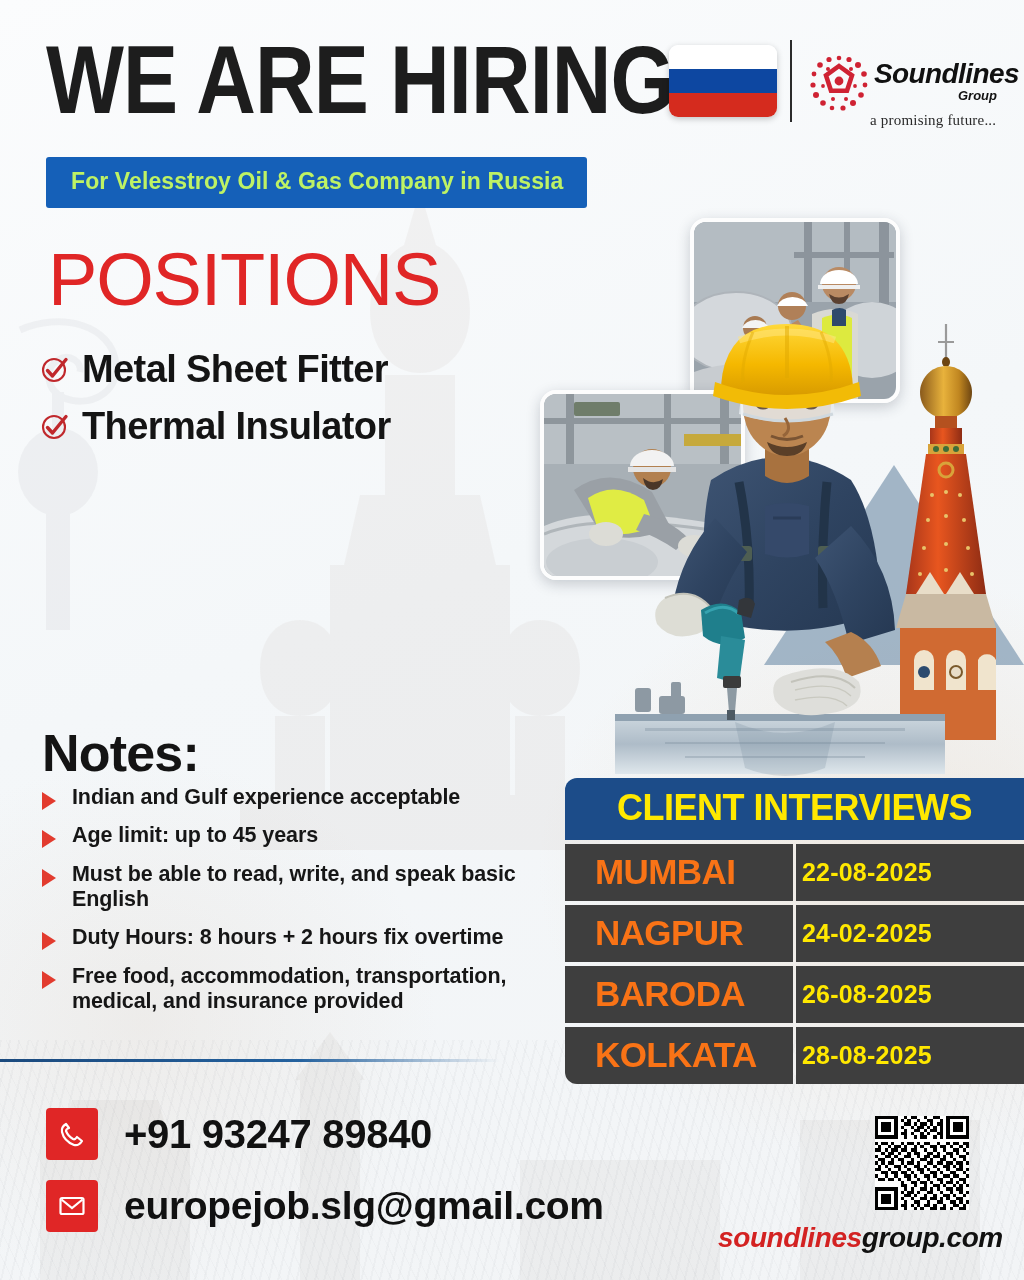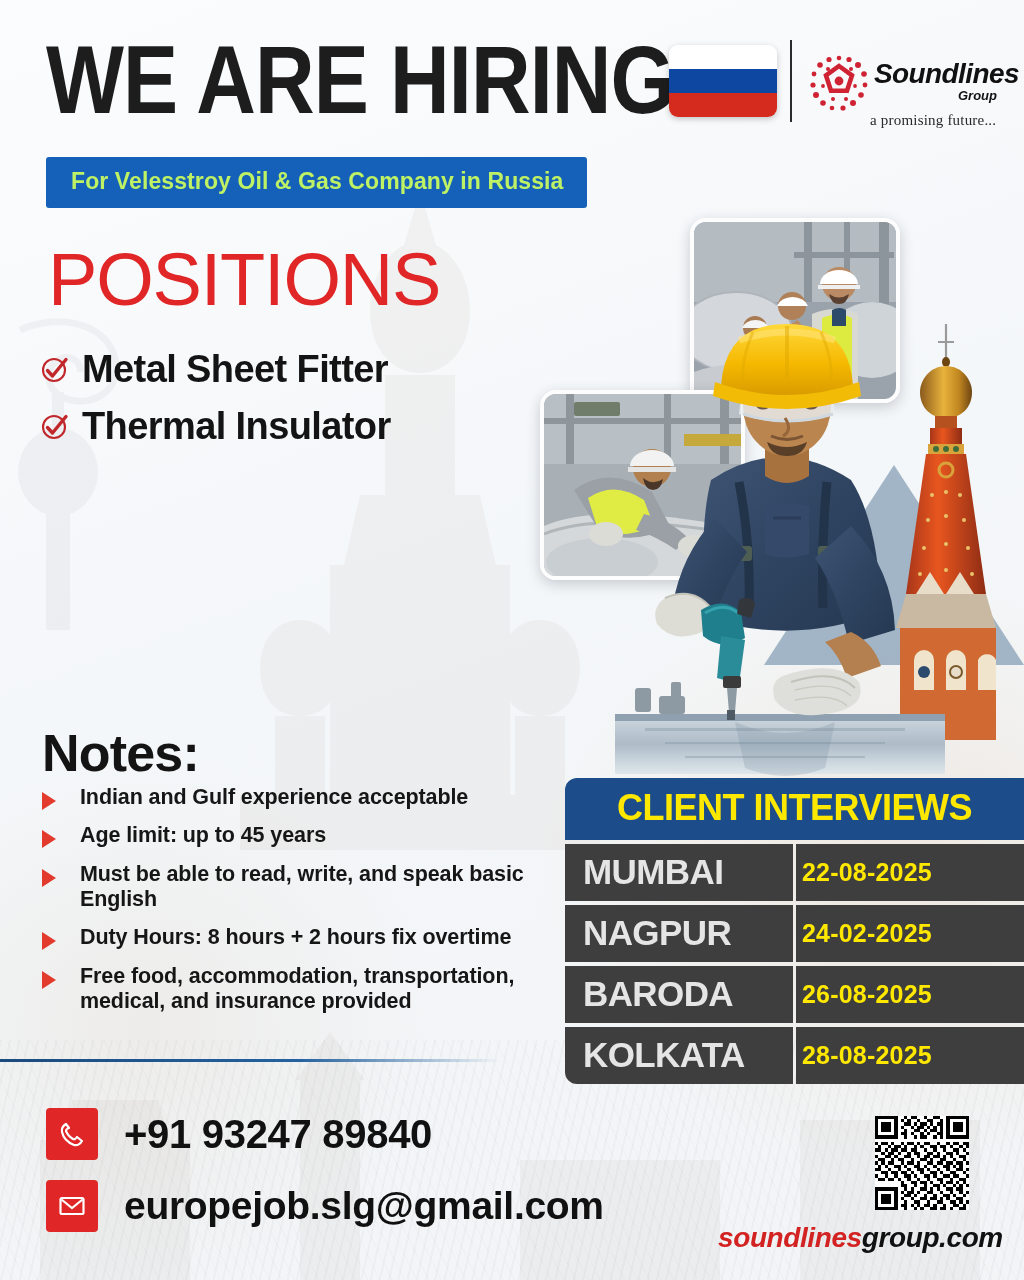--- a/index.html
+++ b/index.html
@@ -103,42 +103,42 @@
   .photo-top{ left:160px; top:28px; width:210px; height:185px; }
   .photo-left{ left:10px; top:200px; width:205px; height:190px; }
   .hero{ position:absolute; left:85px; top:120px; width:330px; height:500px; }
 
   
   .notes-h{
     position:absolute; left:42px; top:723px;
     font-size:52px; font-weight:700; color:#141414; letter-spacing:-.8px;
   }
   .notes-list{ position:absolute; left:42px; top:785px; width:520px; }
-  .note{ display:flex; align-items:flex-start; gap:24px; margin-bottom:13px; }
+  .note{ display:flex; align-items:flex-start; gap:16px; margin-bottom:13px; }
   .tri-b{
     flex:0 0 auto; width:0; height:0; margin-top:7px;
     border-top:9px solid transparent; border-bottom:9px solid transparent;
     border-left:14px solid #e23b2e;
   }
   .note-t{ font-size:21.5px; font-weight:600; color:#161616; line-height:1.18; letter-spacing:-.1px; }
 
   
   .tbl{ position:absolute; left:565px; top:778px; width:459px; }
   .tbl-head{
     background:#1c4c89; color:#ffe800;
     border-radius:12px 0 0 0;
     text-align:center; padding:9px 0 11px;
     font-size:36px; font-weight:700; letter-spacing:-.5px;
   }
   .tbl-row{ display:flex; margin-top:4px; gap:3px; }
   .tbl-row:last-child .c-city{ border-radius:0 0 0 12px; }
   .c-city{
-    flex:0 0 228px; background:#3e3e3e; color:#e5e5e5;
+    flex:0 0 228px; background:#3e3e3e; color:#f97316;
     font-size:35px; font-weight:700; letter-spacing:-.6px;
-    padding:8px 0 9px 18px;
+    padding:8px 0 9px 30px;
   }
   .c-date{
     flex:1 1 auto; background:#3e3e3e; color:#ffe800;
     font-size:25px; font-weight:700; letter-spacing:.2px;
     display:flex; align-items:center; padding-left:6px;
   }
 
   
   .divider{
     position:absolute; left:0; top:1059px; width:500px; height:3px;

